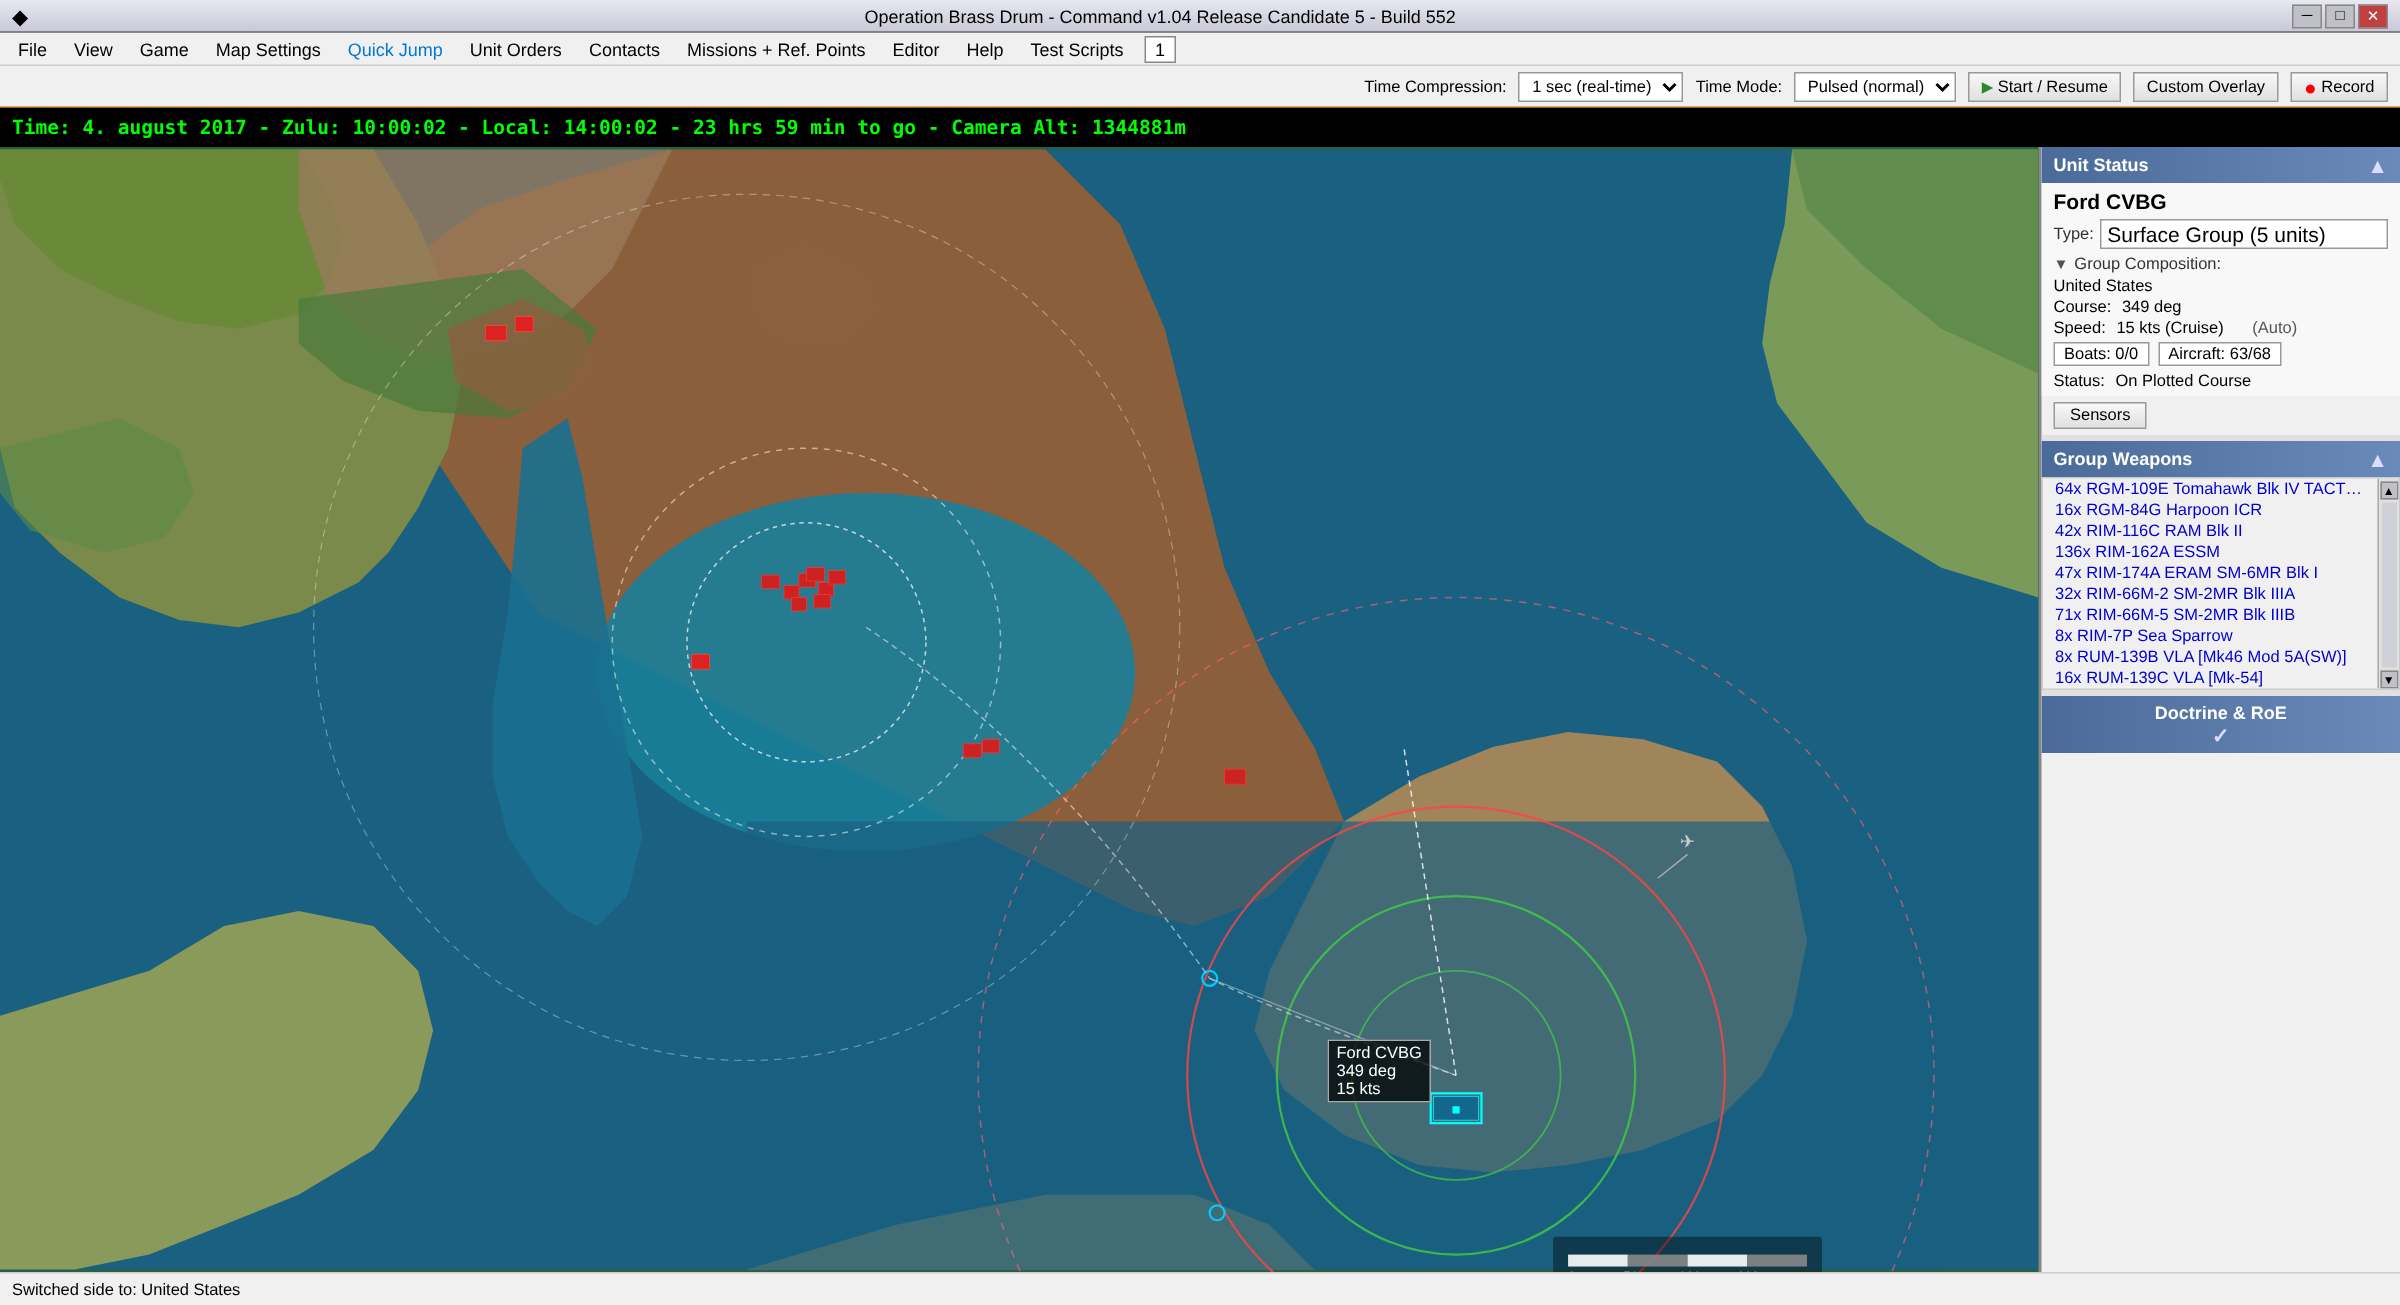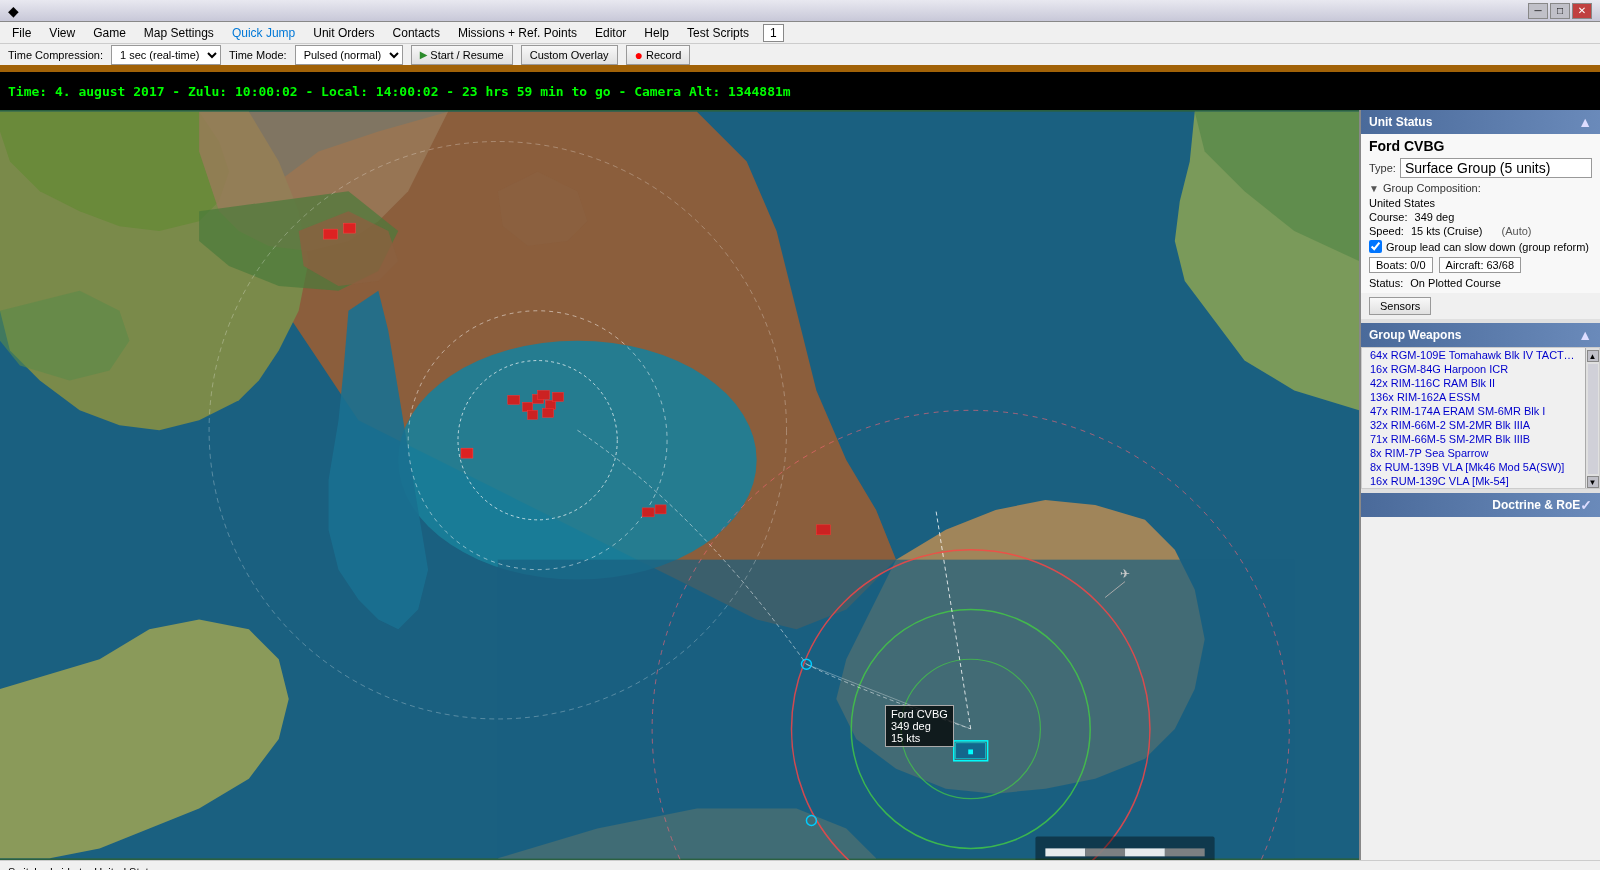--- a/index.html
+++ b/index.html
@@ -44,21 +44,22 @@
     .menu-item.highlight { color: #0078d7; }
 
     
     #toolbar {
       height: 28px;
       background: #f0f0f0;
       display: flex;
       align-items: center;
       padding: 2px 8px;
       gap: 8px;
-      border-bottom: 7px solid #a16207;
+      border-bottom: 1px solid #a16207;
+      justify-content: flex-end;
     }
     .toolbar-label { font-size: 11px; white-space: nowrap; }
     .toolbar-select {
       font-size: 11px;
       padding: 1px 4px;
       border: 1px solid #999;
       background: #fff;
       height: 20px;
     }
     .toolbar-btn {
@@ -70,21 +71,21 @@
       height: 20px;
       display: flex;
       align-items: center;
       gap: 3px;
     }
     .play-icon { color: #2a8a2a; font-size: 10px; }
     .record-dot { color: red; font-size: 14px; line-height: 1; }
 
     
     #mapstatus {
-      height: 38px;
+      height: 26px;
       background: #000;
       color: #00ff00;
       font-size: 13px;
       font-family: monospace;
       display: flex;
       align-items: center;
       padding: 0 8px;
       font-weight: bold;
     }
 
@@ -233,21 +234,22 @@
     }
 
     .doctrine-section {
       background: linear-gradient(to right, #4a6a9a, #6a8aba);
       color: #fff;
       padding: 4px 8px;
       font-size: 12px;
       font-weight: bold;
       display: flex;
       align-items: center;
-      justify-content: flex-end;
+      justify-content: flex-start;
+      flex-direction: column;
     }
 
     
     #statusbar {
       height: 22px;
       background: #f0f0f0;
       border-top: 1px solid #ccc;
       display: flex;
       align-items: center;
       padding: 0 8px;
@@ -270,20 +272,21 @@
       padding: 1px 6px;
       background: #fff;
       font-size: 12px;
     }
   </style>
 </head>
 <body>
 
 <div id="titlebar">
   <span style="font-size:14px;">◆</span>
+  <span class="title">Operation Brass Drum - Command v1.04 Release Candidate 5 - Build 552</span>
   <div class="win-controls">
     <div class="win-btn">─</div>
     <div class="win-btn">□</div>
     <div class="win-btn" style="background:#c04040; color:#fff;">✕</div>
   </div>
 </div>
 
 <div id="menubar">
   <span class="menu-item">File</span>
   <span class="menu-item">View</span>
@@ -456,24 +459,20 @@
       <span>Course:</span>
       <span style="margin-left:4px;">349 deg</span>
     </div>
 
     <div class="info-row">
       <span>Speed:</span>
       <span style="margin-left:4px;">15 kts (Cruise)</span>
       <span style="margin-left:16px; color:#555;">(Auto)</span>
     </div>
 
-    <div class="checkbox-row">
-      <input type="checkbox" checked="" style="">
-      <span>Group lead can slow down (group reform)</span>
-    </div>
 
     <div class="boats-aircraft-row">
       <span class="stat-box">Boats: 0/0</span>
       <span class="stat-box">Aircraft: 63/68</span>
     </div>
 
     <div class="status-row">
       <span>Status:</span>
       <span style="margin-left:4px;">On Plotted Course</span>
     </div>

